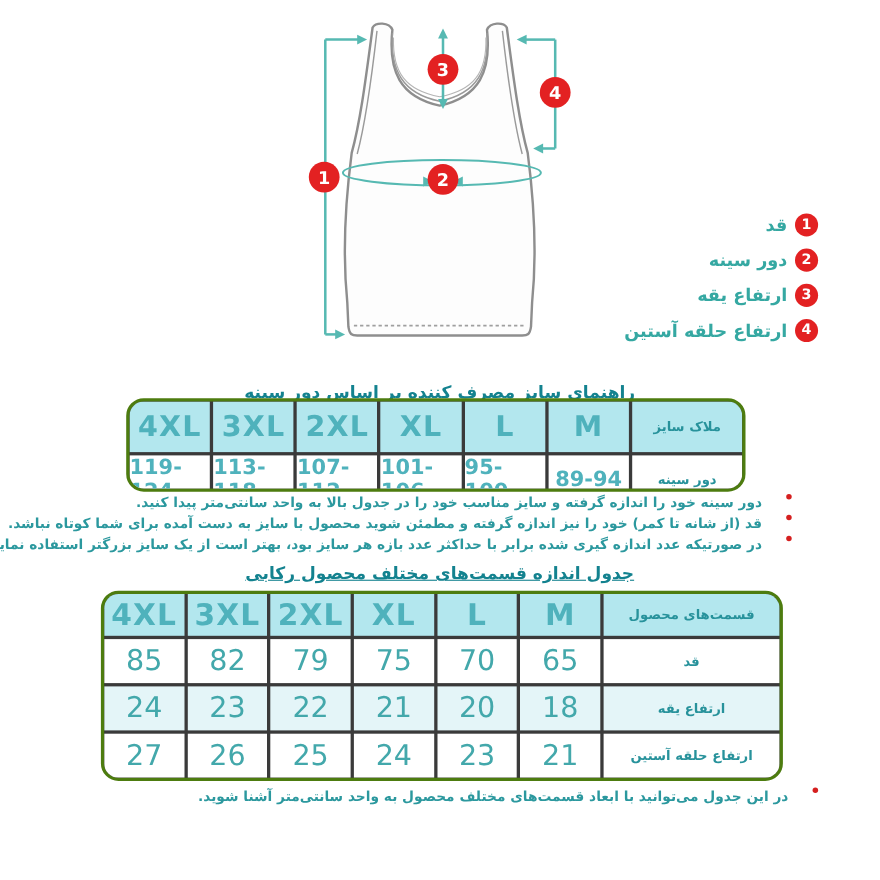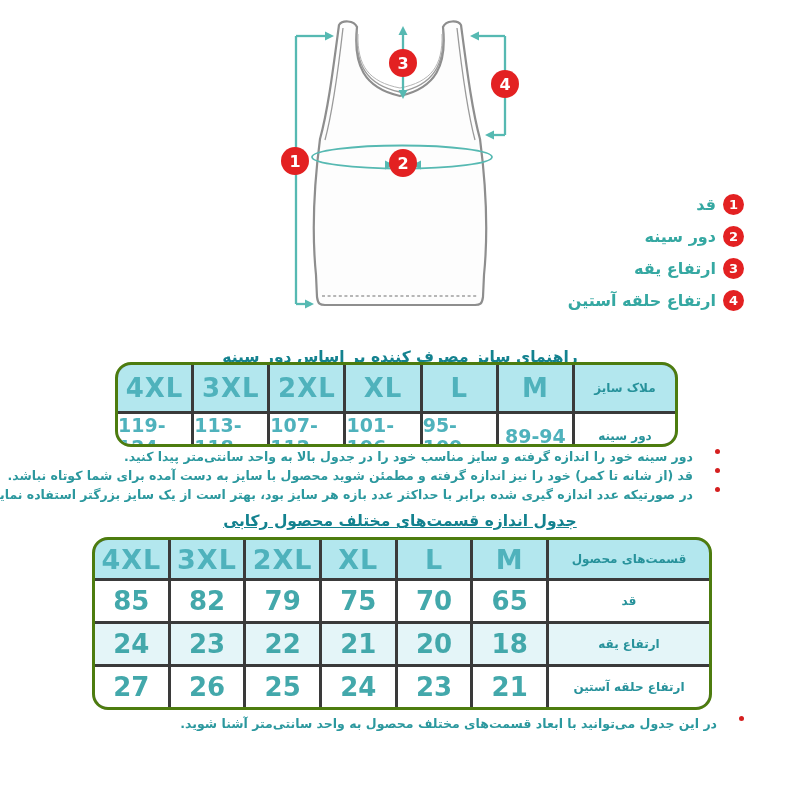--- a/index.html
+++ b/index.html
@@ -22,21 +22,21 @@
   
   .gtable{
     position:absolute;direction:ltr;display:grid;gap:3px;background:#3a3a3a;
     border:3px solid #4d7c0f;border-radius:16px;overflow:hidden;box-sizing:border-box;
   }
   .gtable .cell{background:#ffffff;display:flex;align-items:center;justify-content:center;}
   .gtable .head{background:#b3e7ee;}
   .gtable .tint{background:#e4f5f8;}
   .size-txt{font-size:27px;font-weight:bold;color:#4fb2bc;letter-spacing:1px;}
   .num-txt{font-size:19px;font-weight:bold;color:#4fb2bc;}
-  .num-big{font-size:26px;font-weight:bold;color:#43a8ab;}
+  .num-big{font-size:26px;font-weight:normal;color:#43a8ab;}
   .lab-txt{direction:rtl;font-size:12px;font-weight:bold;color:#27929b;white-space:nowrap;}
   .table-1{left:115px;top:362px;width:563px;height:85px;grid-template-columns:repeat(6,1fr) 100px;grid-template-rows:46px 1fr;}
   .table-2{left:92px;top:537px;width:620px;height:173px;grid-template-columns:repeat(6,1fr) 160px;grid-template-rows:38px 1fr 1fr 1fr;}
   .table-1 .size-txt{font-size:26px;}
   
   .notes{position:absolute;top:449px;right:80px;display:flex;flex-direction:column;align-items:flex-start;gap:1px;}
   .note-line{display:flex;align-items:flex-start;gap:22px;height:18px;}
   .note-dot{width:5px;height:5px;border-radius:50%;background:#d51f1f;flex:0 0 auto;}
   .note-text{font-size:12.5px;font-weight:bold;color:#2b989e;white-space:nowrap;}
   .footnote{position:absolute;top:716px;right:56px;}

